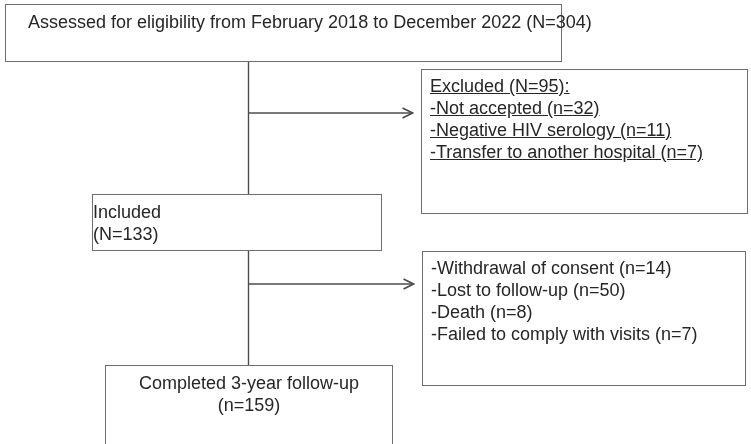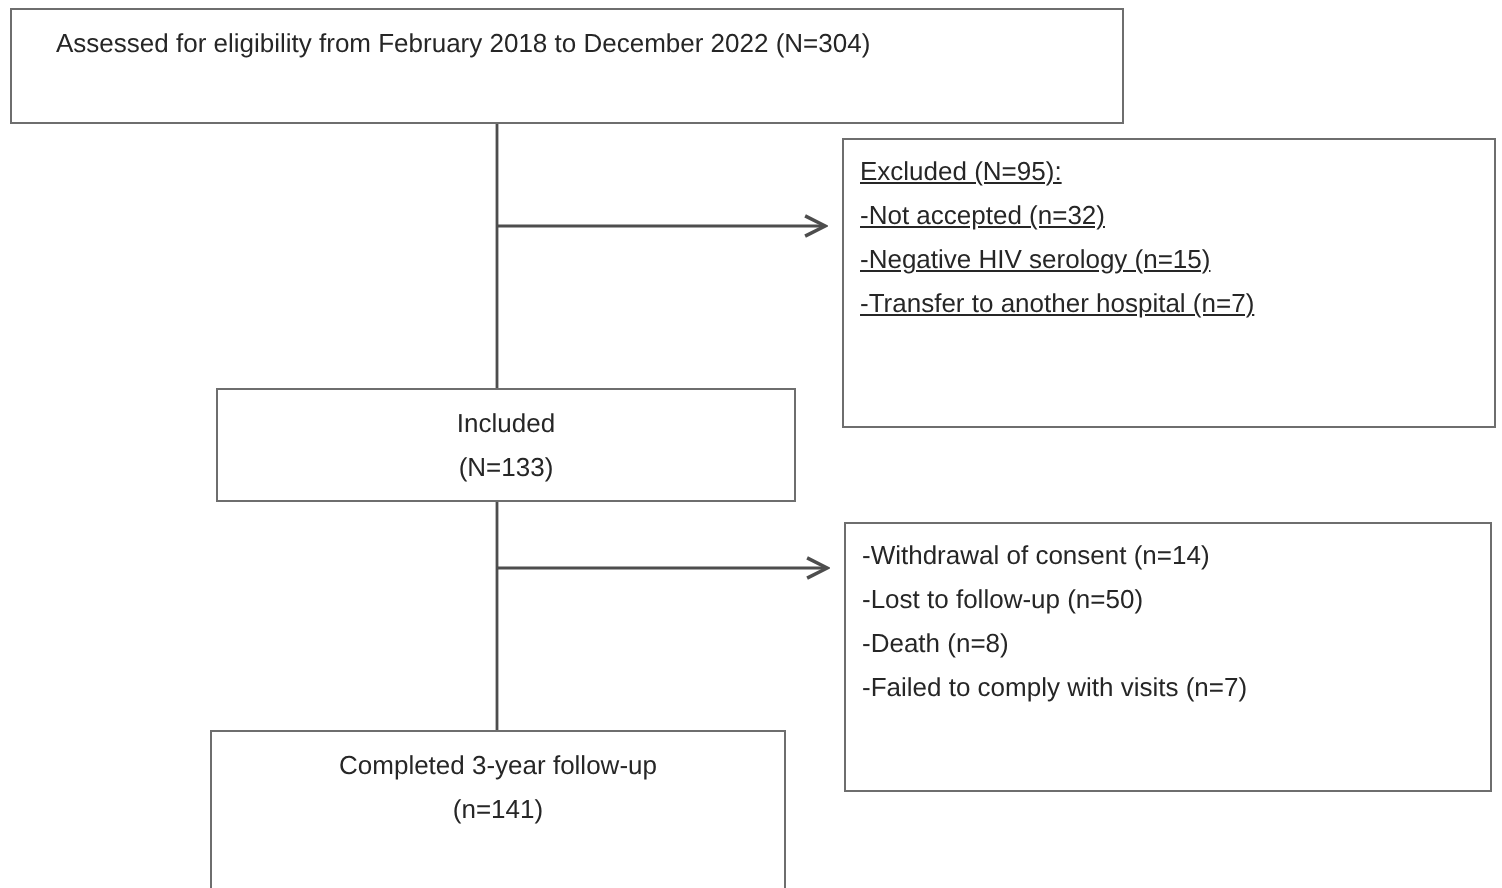--- a/index.html
+++ b/index.html
@@ -28,43 +28,43 @@
     pointer-events: none;
   }
   .connector-layer line { stroke: var(--connector); stroke-width: 1.4; }
   .connector-layer .arrowhead-path { stroke: var(--connector); fill: none; stroke-width: 1.4; }
   .flow-box {
     position: absolute;
     box-sizing: border-box;
     background: var(--background);
     border: 1.5px solid var(--box-border);
     color: var(--text);
-    font-size: 13px;
+    font-size: 18px;
     line-height: 22px;
   }
   .flow-box span { display: block; white-space: nowrap; }
   .box-assessed {
     left: 5px; top: 4px; width: 557px; height: 58px;
     padding: 6px 8px 0 22px;
     text-align: left;
   }
   .box-excluded {
     left: 421px; top: 69px; width: 327px; height: 145px;
     padding: 5px 8px 0 8px;
     text-align: left;
     text-decoration: underline;
   }
   .box-included {
-    left: 108px; top: 194px; width: 290px; height: 57px;
+    left: 92px; top: 194px; width: 290px; height: 57px;
     display: flex; flex-direction: column;
-    justify-content: center; align-items: center;
+    justify-content: center; align-items: flex-start;
     text-align: center;
   }
   .box-withdrawn {
-    left: 422px; top: 261px; width: 324px; height: 135px;
+    left: 422px; top: 251px; width: 324px; height: 135px;
     padding: 5px 8px 0 8px;
     text-align: left;
   }
   .box-completed {
     left: 105px; top: 365px; width: 288px; height: 84px;
     padding: 6px 8px 0 8px;
     text-align: center;
   }
 </style>
 </head>
@@ -84,34 +84,34 @@
     <line x1="248.5" y1="284" x2="413" y2="284" marker-end="url(#arrowhead)"></line>
   </svg>
 
   <div class="flow-box box-assessed">
     <span>Assessed for eligibility from February 2018 to December 2022 (N=304)</span>
   </div>
 
   <div class="flow-box box-excluded">
     <span>Excluded (N=95):</span>
     <span>-Not accepted (n=32)</span>
-    <span>-Negative HIV serology (n=15)</span>
+    <span>-Negative HIV serology (n=11)</span>
     <span>-Transfer to another hospital (n=7)</span>
   </div>
 
   <div class="flow-box box-included">
     <span>Included</span>
     <span>(N=133)</span>
   </div>
 
   <div class="flow-box box-withdrawn">
     <span>-Withdrawal of consent (n=14)</span>
     <span>-Lost to follow-up (n=50)</span>
     <span>-Death (n=8)</span>
     <span>-Failed to comply with visits (n=7)</span>
   </div>
 
   <div class="flow-box box-completed">
     <span>Completed 3-year follow-up</span>
-    <span>(n=141)</span>
+    <span>(n=159)</span>
   </div>
 
 </div>
 
 </body></html>

